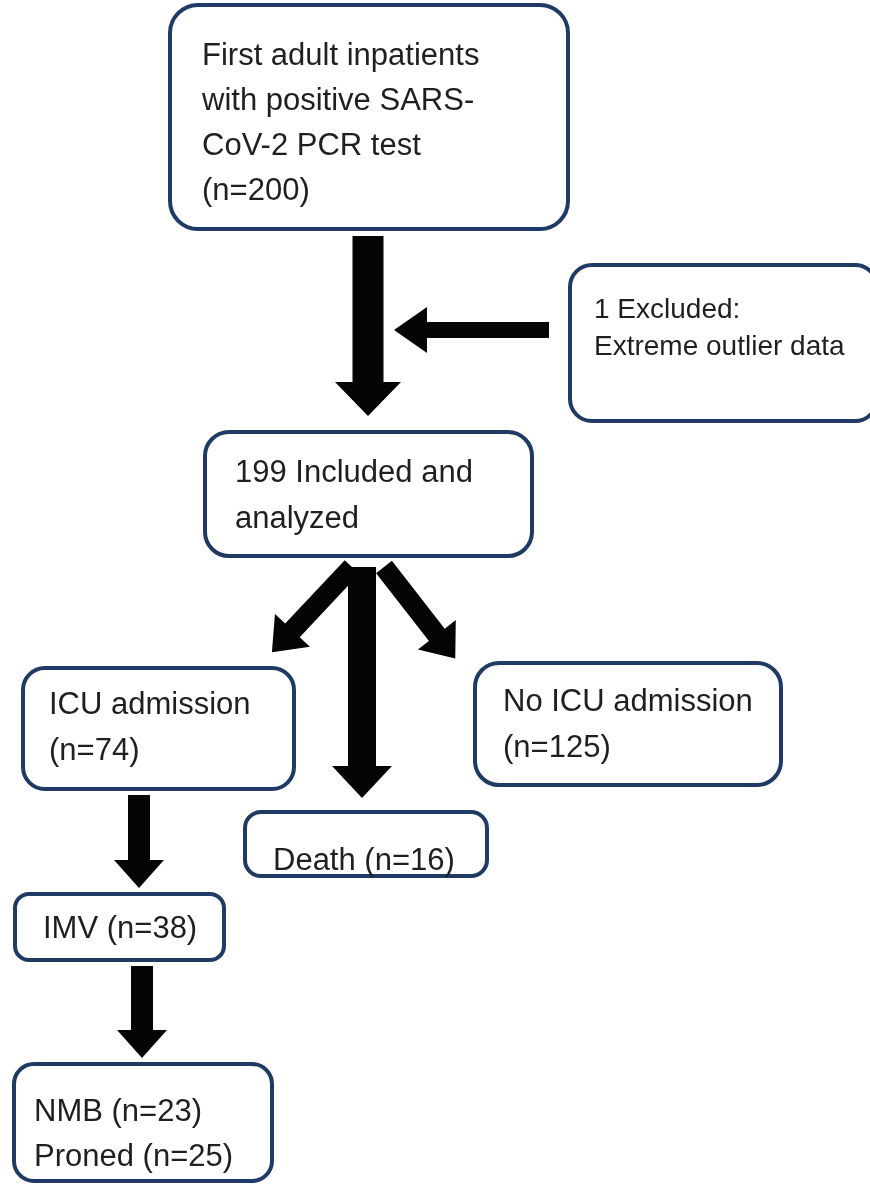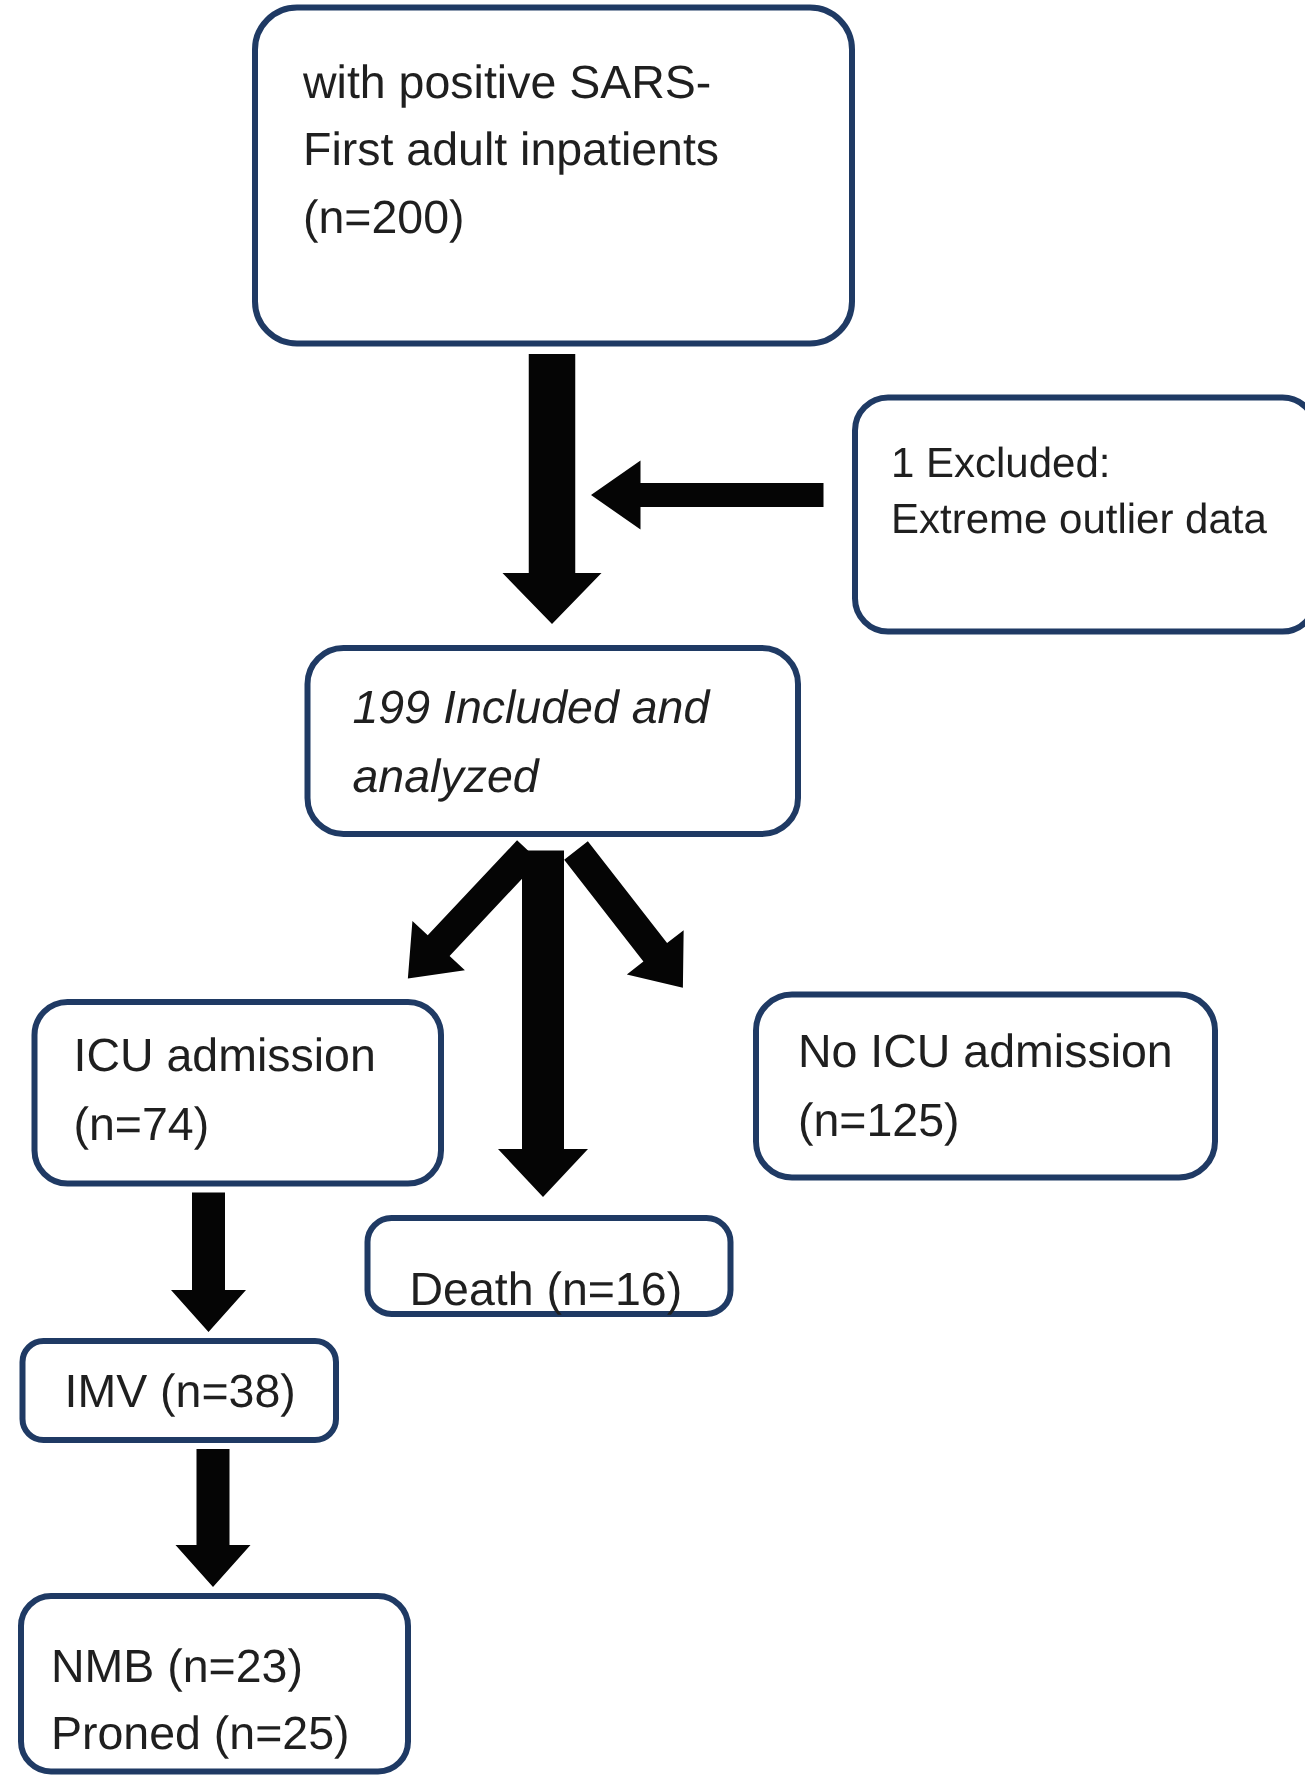--- a/index.html
+++ b/index.html
@@ -24,23 +24,23 @@
     box-sizing:border-box;
     border:4px solid var(--box-border);
     background:#ffffff;
     white-space:nowrap;
     font-size:31px;
     line-height:46px;
   }
   .ln{white-space:nowrap;}
   .b-first   {left:168px; top:3px;    width:402px; height:228px; border-radius:30px; padding:25px 8px 0 30px; line-height:45px;}
   .b-excluded{left:568px; top:263px;  width:311px; height:160px; border-radius:24px; padding:23px 8px 0 22px; font-size:28px; line-height:37px;}
-  .b-included{left:203px; top:430px;  width:331px; height:128px; border-radius:26px; padding:15px 8px 0 28px;font-style:italic;}
+  .b-included{left:203px; top:430px;  width:331px; height:128px; border-radius:26px; padding:15px 8px 0 28px;}
   .b-icu     {left:21px;   top:666px;  width:275px; height:125px; border-radius:24px; padding:11px 8px 0 24px;}
-  .b-noicu   {left:473px; top:661px;  width:310px; height:126px; border-radius:26px; padding:13px 8px 0 26px;margin-left:29px;}
+  .b-noicu   {left:473px; top:661px;  width:310px; height:126px; border-radius:26px; padding:13px 8px 0 26px;}
   .b-death   {left:243px; top:810px;  width:246px; height:68px;  border-radius:18px; padding:26px 8px 0 26px; line-height:40px;}
   .b-imv     {left:13px;  top:892px;  width:213px; height:70px;  border-radius:16px; padding:12px 8px 0 26px; line-height:40px;}
   .b-nmb     {left:12px;  top:1062px; width:262px; height:121px; border-radius:22px; padding:22px 8px 0 18px;  line-height:45px;}
 </style>
 </head>
 <body>
 
 <div class="canvas">
 
   <svg id="arrows" width="870" height="1189" viewBox="0 0 870 1189" xmlns="http://www.w3.org/2000/svg">
@@ -61,22 +61,23 @@
       </g>
       <g transform="translate(139 795) rotate(90)">
         <polygon points="0,-11 65,-11 65,-25 93,0 65,25 65,11 0,11"></polygon>
       </g>
       <g transform="translate(142 966) rotate(90)">
         <polygon points="0,-11 64,-11 64,-25 92,0 64,25 64,11 0,11"></polygon>
       </g>
     </svg>
 
   <div class="nbox b-first">
+    <div class="ln">First adult inpatients</div>
     <div class="ln">with positive SARS-</div>
-    <div class="ln">First adult inpatients</div>
+    <div class="ln">CoV-2 PCR test</div>
     <div class="ln">(n=200)</div>
   </div>
 
   <div class="nbox b-excluded">
     <div class="ln">1 Excluded:</div>
     <div class="ln">Extreme outlier data</div>
   </div>
 
   <div class="nbox b-included">
     <div class="ln">199 Included and</div>

